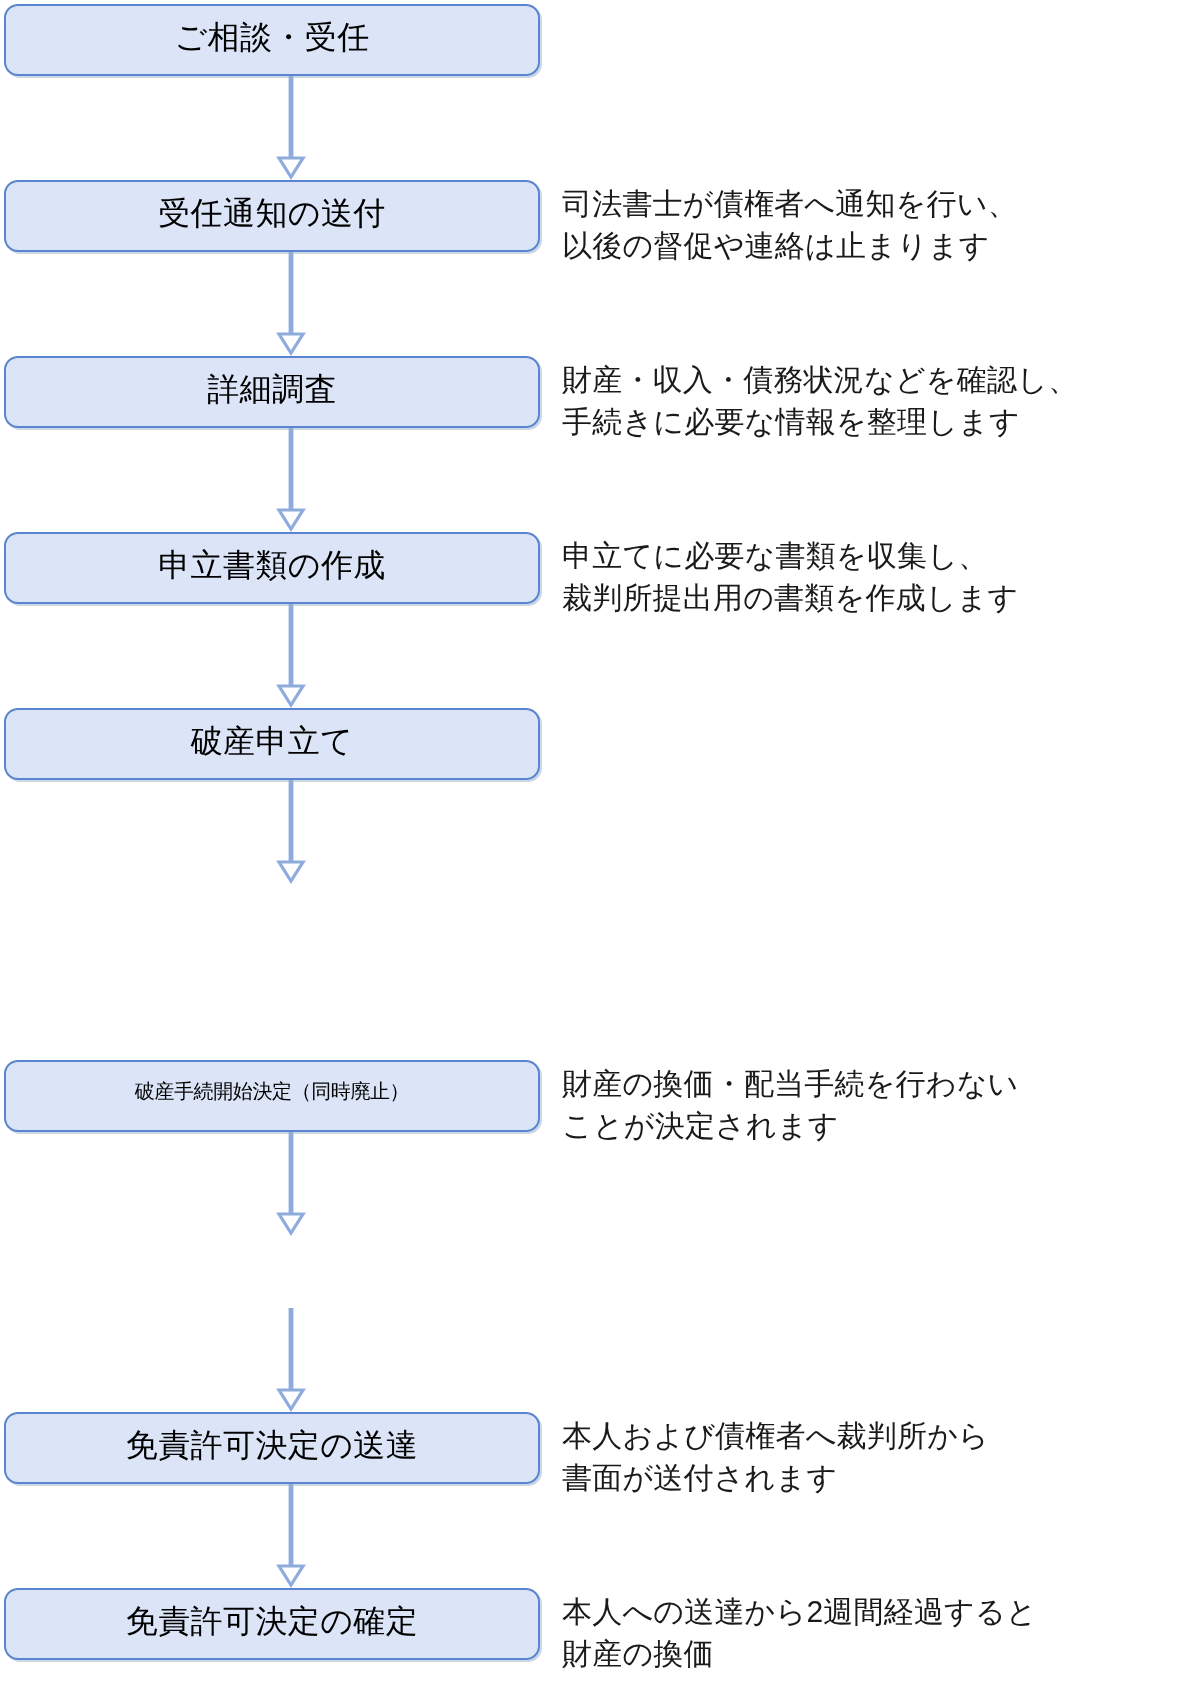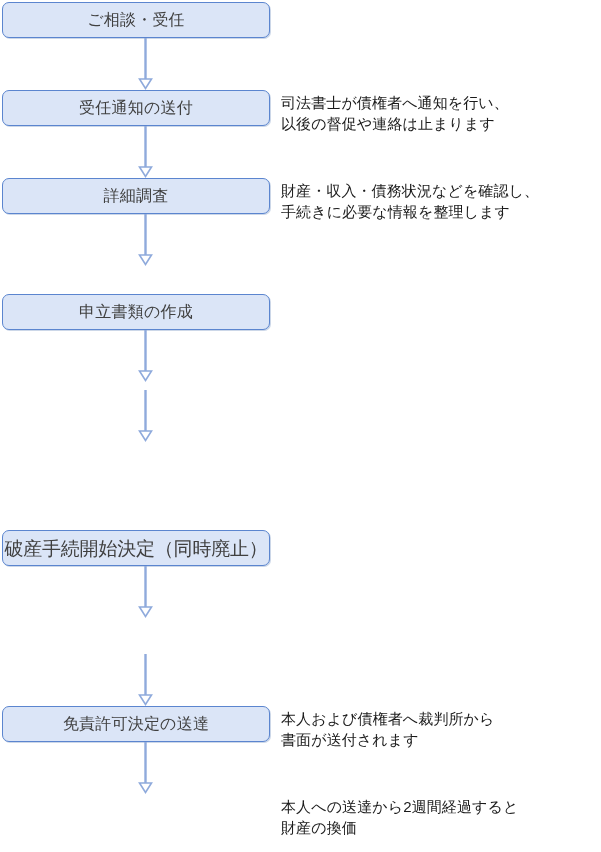--- a/index.html
+++ b/index.html
@@ -44,26 +44,27 @@
     border-radius: 7px;
     display: flex;
     align-items: center;
     justify-content: center;
     box-shadow: 1px 1px 0 rgba(110,140,190,0.35);
   }
   .node-label {
     font-size: 16px;
     line-height: 1;
     letter-spacing: 0.2px;
-    color: #404040;
+    color: #000000;
     white-space: nowrap;
+    font-family: Liberation Mono, monospace;
   }
   
   .node.wide-label .node-label {
-    font-size: 19px;
+    font-size: 10px;
     letter-spacing: -0.2px;
   }
 
   
   .connector {
     position: absolute;
     left: 0;
     top: 38px;
     width: 290px;
     height: 52px;
@@ -112,58 +113,68 @@
       <div class="node" style="background: rgb(219, 229, 247); border-color: rgb(91, 133, 207);">
         <span class="node-label">受任通知の送付</span>
       </div>
       <svg class="connector" width="290" height="52" viewBox="0 0 290 52">
         <line x1="145.5" y1="0" x2="145.5" y2="41" stroke="#8faadc" stroke-width="2.4"></line>
         <path d="M 139.5 41 L 151.5 41 L 145.5 50.5 Z" fill="#ffffff" stroke="#8faadc" stroke-width="1.6" stroke-linejoin="miter"></path>
       </svg>
       <div class="desc lines2">司法書士が債権者へ通知を行い、
 以後の督促や連絡は止まります</div>
     </div>
-    <div class="step" style="top: 264px; margin-top: 28px;">
+    <div class="step" style="top: 264px;">
       <div class="node" style="background: rgb(219, 229, 247); border-color: rgb(91, 133, 207);">
         <span class="node-label">申立書類の作成</span>
       </div>
       <svg class="connector" width="290" height="52" viewBox="0 0 290 52">
         <line x1="145.5" y1="0" x2="145.5" y2="41" stroke="#8faadc" stroke-width="2.4"></line>
         <path d="M 139.5 41 L 151.5 41 L 145.5 50.5 Z" fill="#ffffff" stroke="#8faadc" stroke-width="1.6" stroke-linejoin="miter"></path>
       </svg>
+      <div class="desc lines2">申立てに必要な書類を収集し、
+裁判所提出用の書類を作成します</div>
     </div>
     <div class="step" style="top: 352px;">
+      <div class="node" style="background: rgb(219, 229, 247); border-color: rgb(91, 133, 207);">
+        <span class="node-label">破産申立て</span>
+      </div>
       <svg class="connector" width="290" height="52" viewBox="0 0 290 52">
         <line x1="145.5" y1="0" x2="145.5" y2="41" stroke="#8faadc" stroke-width="2.4"></line>
         <path d="M 139.5 41 L 151.5 41 L 145.5 50.5 Z" fill="#ffffff" stroke="#8faadc" stroke-width="1.6" stroke-linejoin="miter"></path>
       </svg>
     </div>
     <div class="step" style="top: 528px;">
       <div class="node wide-label" style="background: rgb(219, 229, 247); border-color: rgb(91, 133, 207);">
         <span class="node-label">破産手続開始決定（同時廃止）</span>
       </div>
       <svg class="connector" width="290" height="52" viewBox="0 0 290 52">
         <line x1="145.5" y1="0" x2="145.5" y2="41" stroke="#8faadc" stroke-width="2.4"></line>
         <path d="M 139.5 41 L 151.5 41 L 145.5 50.5 Z" fill="#ffffff" stroke="#8faadc" stroke-width="1.6" stroke-linejoin="miter"></path>
       </svg>
+      <div class="desc lines2">財産の換価・配当手続を行わない
+ことが決定されます</div>
     </div>
     <div class="step" style="top: 616px;">
       <svg class="connector" width="290" height="52" viewBox="0 0 290 52">
         <line x1="145.5" y1="0" x2="145.5" y2="41" stroke="#8faadc" stroke-width="2.4"></line>
         <path d="M 139.5 41 L 151.5 41 L 145.5 50.5 Z" fill="#ffffff" stroke="#8faadc" stroke-width="1.6" stroke-linejoin="miter"></path>
       </svg>
     </div>
     <div class="step" style="top: 704px;">
       <div class="node" style="background: rgb(219, 229, 247); border-color: rgb(91, 133, 207); text-align: right;">
         <span class="node-label">免責許可決定の送達</span>
       </div>
       <svg class="connector" width="290" height="52" viewBox="0 0 290 52">
         <line x1="145.5" y1="0" x2="145.5" y2="41" stroke="#8faadc" stroke-width="2.4"></line>
         <path d="M 139.5 41 L 151.5 41 L 145.5 50.5 Z" fill="#ffffff" stroke="#8faadc" stroke-width="1.6" stroke-linejoin="miter"></path>
       </svg>
       <div class="desc lines2">本人および債権者へ裁判所から
 書面が送付されます</div>
     </div>
     <div class="step" style="top: 792px;">
+      <div class="node" style="background: rgb(219, 229, 247); border-color: rgb(91, 133, 207);">
+        <span class="node-label">免責許可決定の確定</span>
+      </div>
       <div class="desc lines2">本人への送達から2週間経過すると
 財産の換価</div>
     </div>
   </div>
 
 </body></html>

